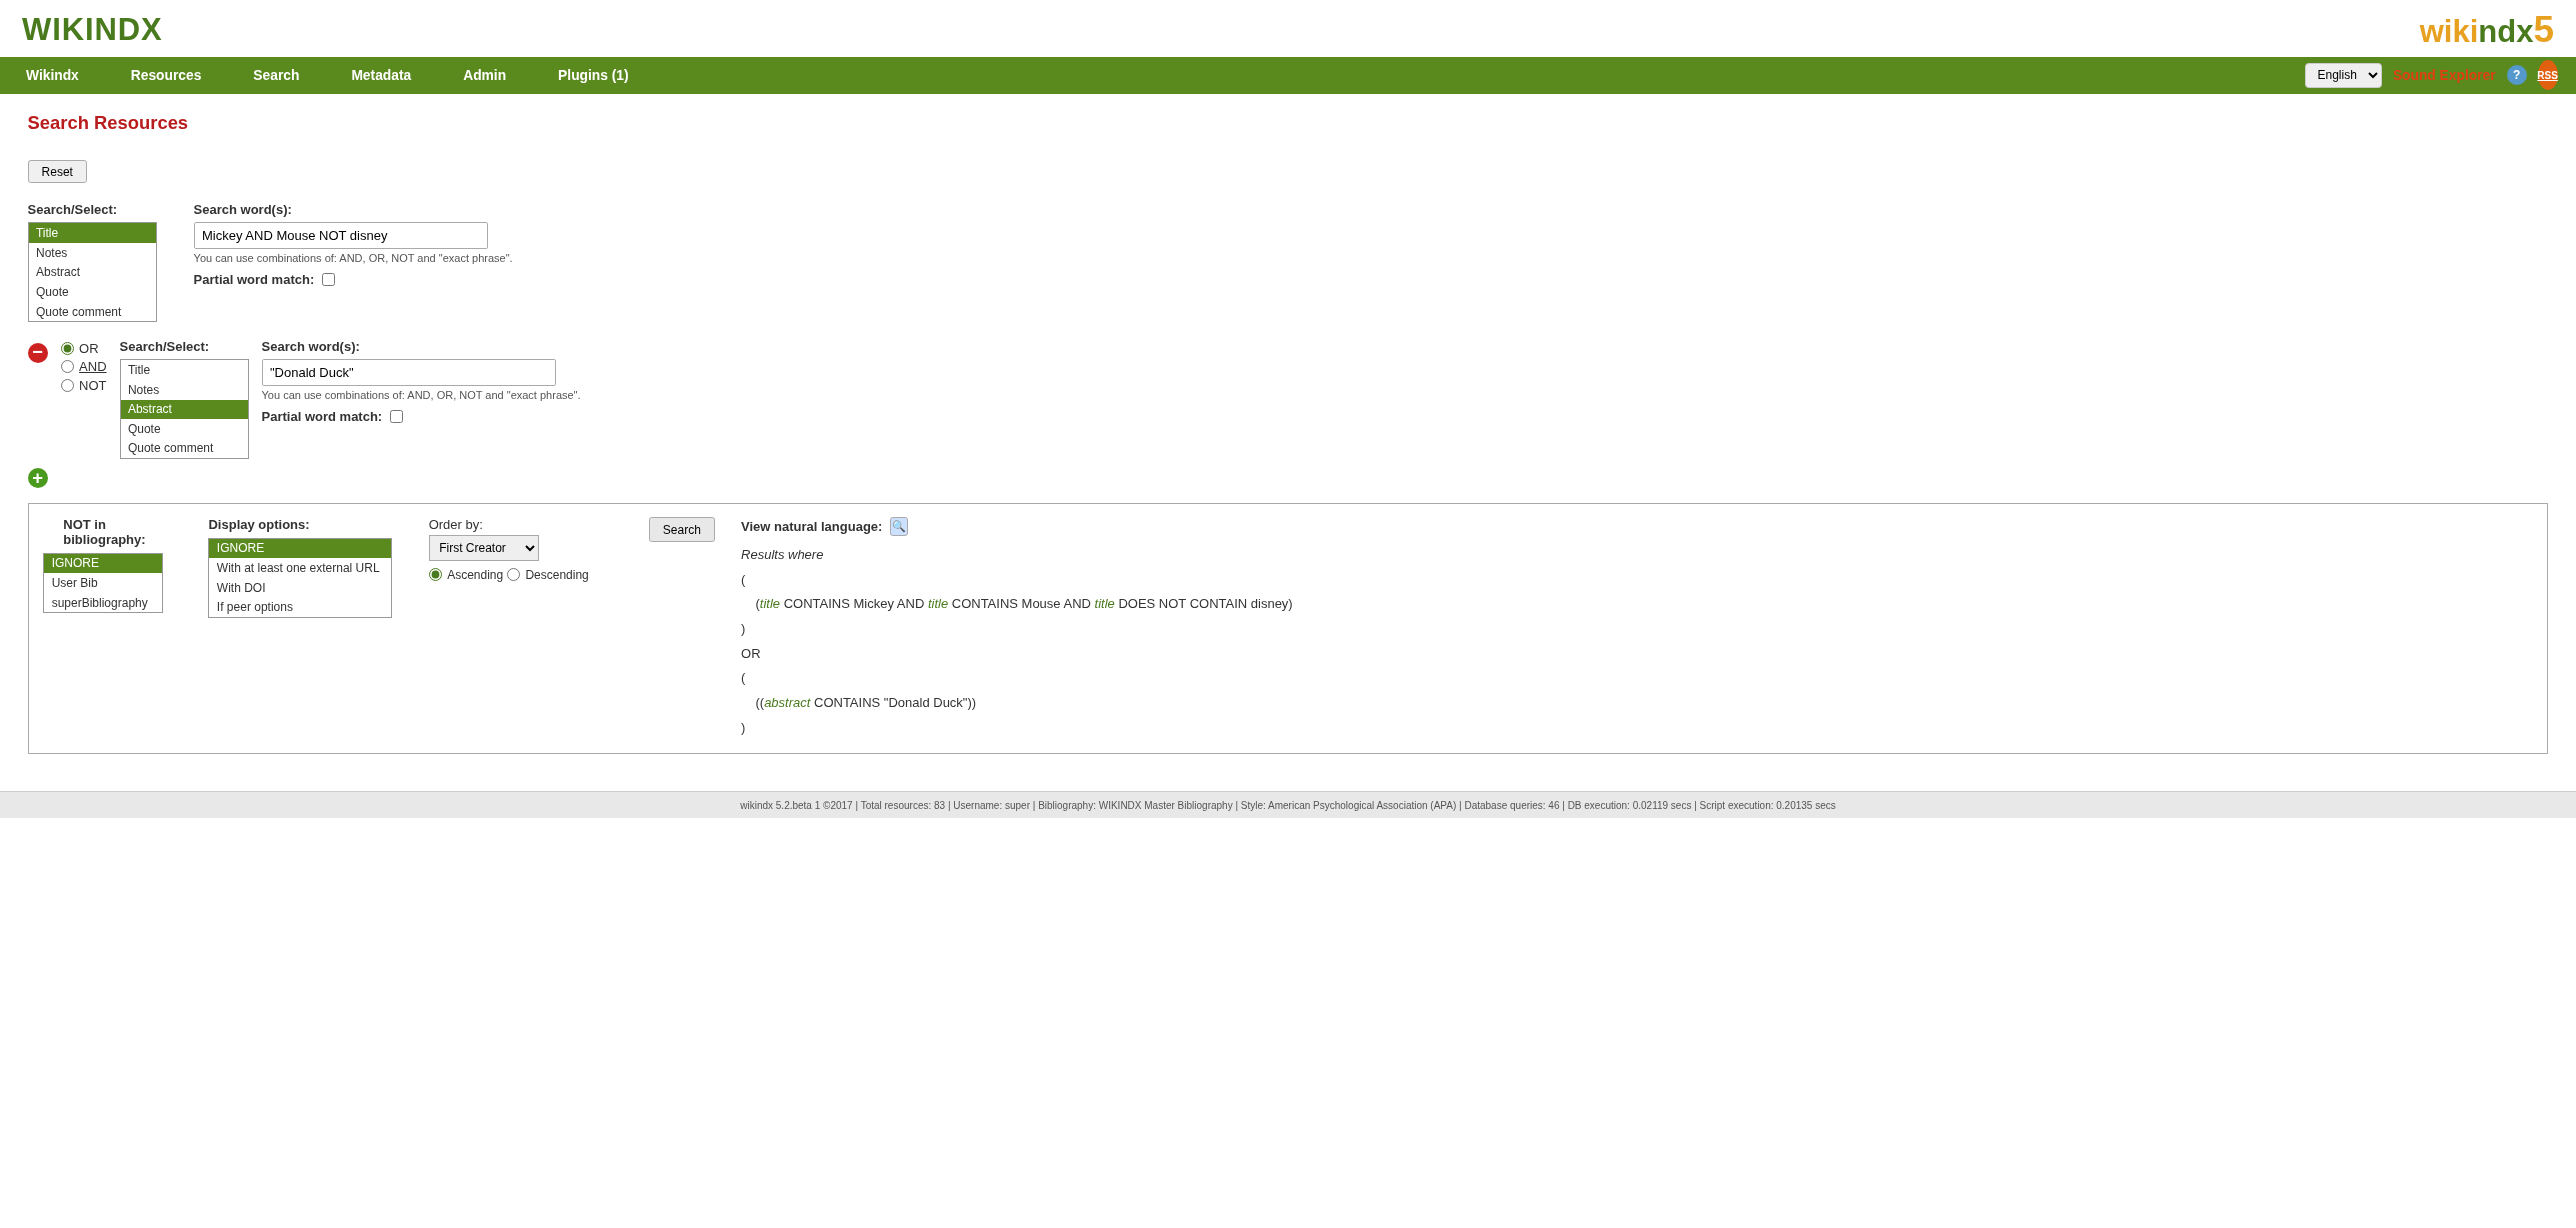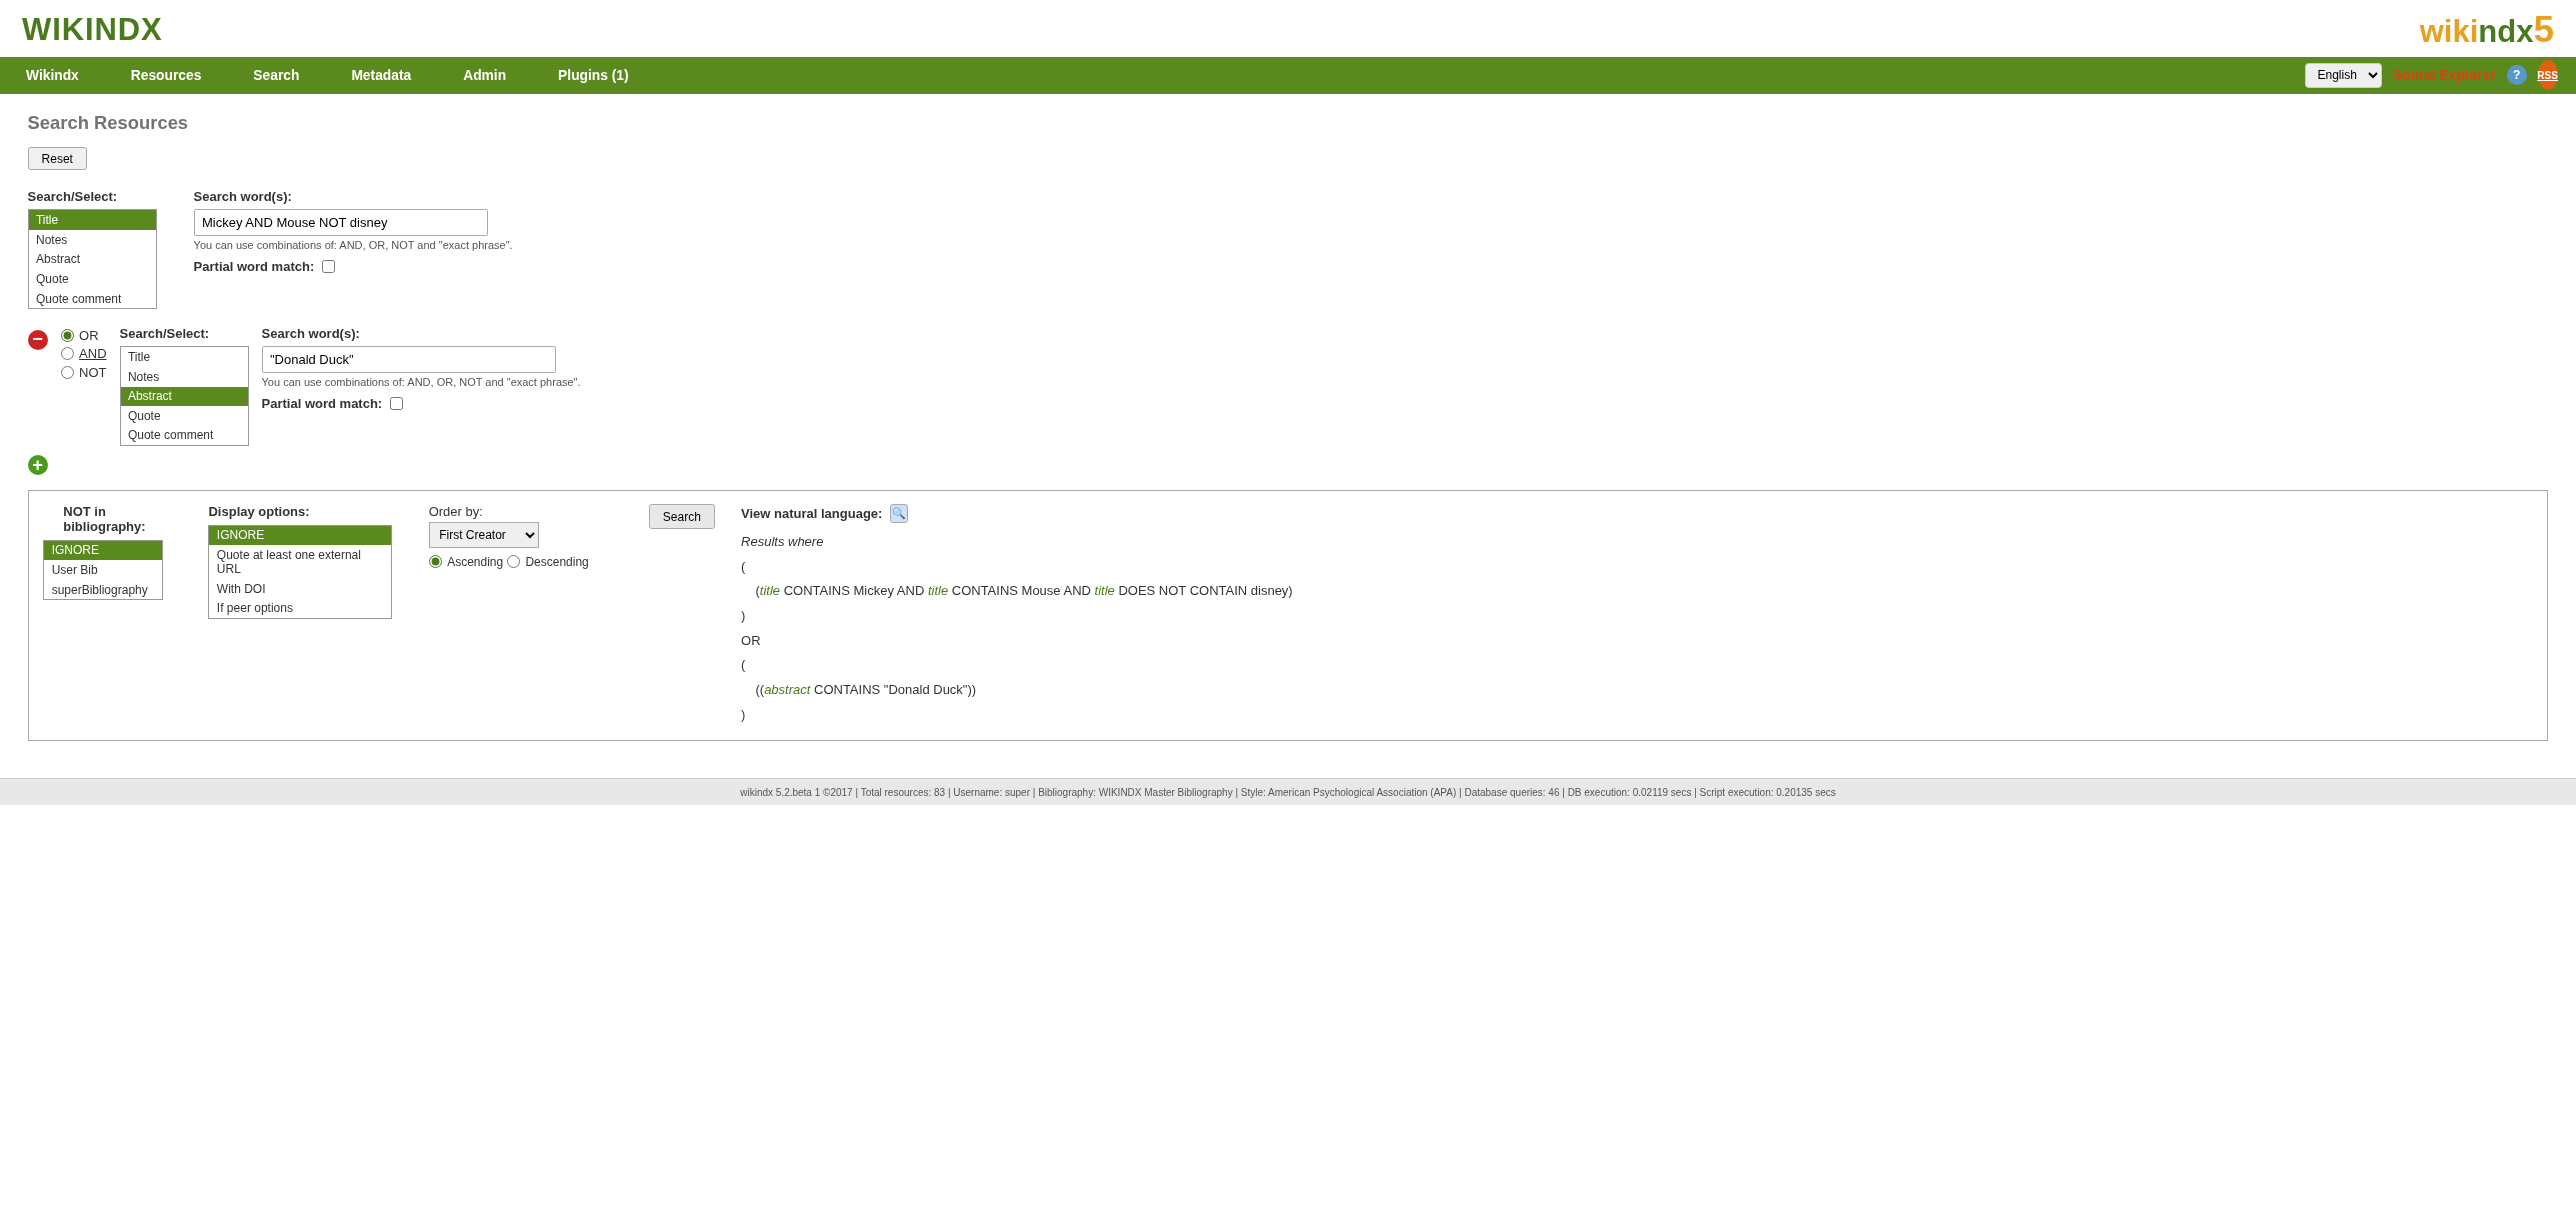--- a/index.html
+++ b/index.html
@@ -29,21 +29,21 @@
     <select style="padding:3.7px 7.4px;border:0.9px solid #ccc;border-radius:3.7px;font-size:12px;">
       <option>English</option>
     </select>
     <span style="color:#e04010;font-weight:bold;font-size:13.8px;cursor:pointer;">Sound Explorer</span>
     <span style="width:20px;height:20px;border-radius:50%;background:#5599cc;color:#fff;display:flex;align-items:center;justify-content:center;font-size:12px;font-weight:bold;cursor:pointer;">?</span>
     <span style="width:20px;height:30px;border-radius:50%;background:#e06010;color:#fff;display:flex;align-items:center;justify-content:center;font-size:10px;font-weight:bold;cursor:pointer;text-decoration:underline;">RSS</span>
   </div>
 </nav>
 
 <div style="padding:18.4px 27.6px;">
-  <div style="color:#737373;font-size:18.4px;font-weight:bold;margin-bottom:13px;">Search Resources</div>
+  <div style="color:#b91c1c;font-size:18.4px;font-weight:bold;margin-bottom:26px;">Search Resources</div>
   <button style="background:#f0f0f0;border:0.9px solid #aaa;padding:3.7px 13px;cursor:pointer;font-size:12px;margin-bottom:18.4px;border-radius:2.8px;">Reset</button>
 
   
   <div style="display:flex;align-items:flex-start;gap:37px;margin-bottom:16.5px;">
     <div>
       <div style="font-size:13px;font-weight:bold;margin-bottom:5.5px;">Search/Select:</div>
       <div style="border:0.9px solid #999;background:#fff;width:129px;font-size:12px;">
         <div style="padding:2.8px 7.4px;background:#5a8a1e;color:#fff;cursor:pointer;">Title</div>
         <div style="padding:2.8px 7.4px;cursor:pointer;">Notes</div>
         <div style="padding:2.8px 7.4px;cursor:pointer;">Abstract</div>
@@ -112,21 +112,21 @@
         <div style="padding:2.8px 7.4px;background:#5a8a1e;color:#fff;cursor:pointer;">IGNORE</div>
         <div style="padding:2.8px 7.4px;cursor:pointer;">User Bib</div>
         <div style="padding:2.8px 7.4px;cursor:pointer;">superBibliography</div>
       </div>
     </div>
 
     <div>
       <div style="font-size:13px;font-weight:bold;margin-bottom:5.5px;">Display options:</div>
       <div style="border:0.9px solid #999;background:#fff;width:184px;font-size:12px;">
         <div style="padding:2.8px 7.4px;background:#5a8a1e;color:#fff;cursor:pointer;">IGNORE</div>
-        <div style="padding:2.8px 7.4px;cursor:pointer;">Quote at least one external URL</div>
+        <div style="padding:2.8px 7.4px;cursor:pointer;">With at least one external URL</div>
         <div style="padding:2.8px 7.4px;cursor:pointer;">With DOI</div>
         <div style="padding:2.8px 7.4px;cursor:pointer;">If peer options</div>
       </div>
     </div>
 
     <div>
       <div style="font-size:13px;font-weight:normal;margin-bottom:3px;">Order by:</div>
       <select style="padding:3.7px 5.5px;border:0.9px solid #aaa;width:110px;font-size:12px;">
         <option selected="">First Creator</option>
         <option>Title</option>

